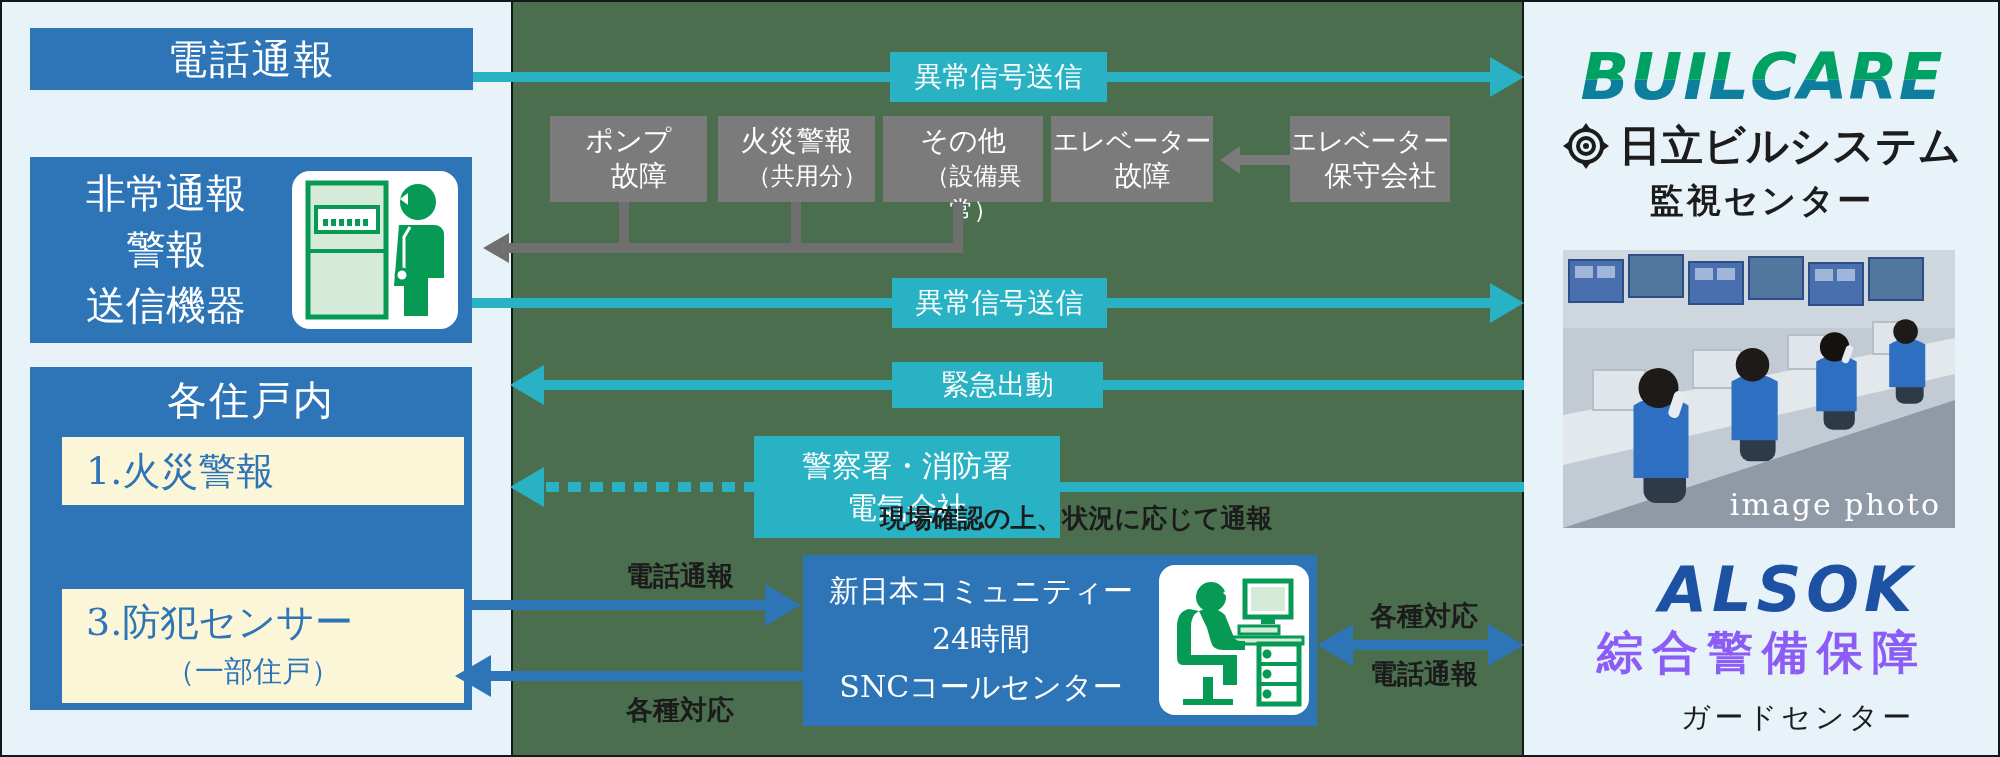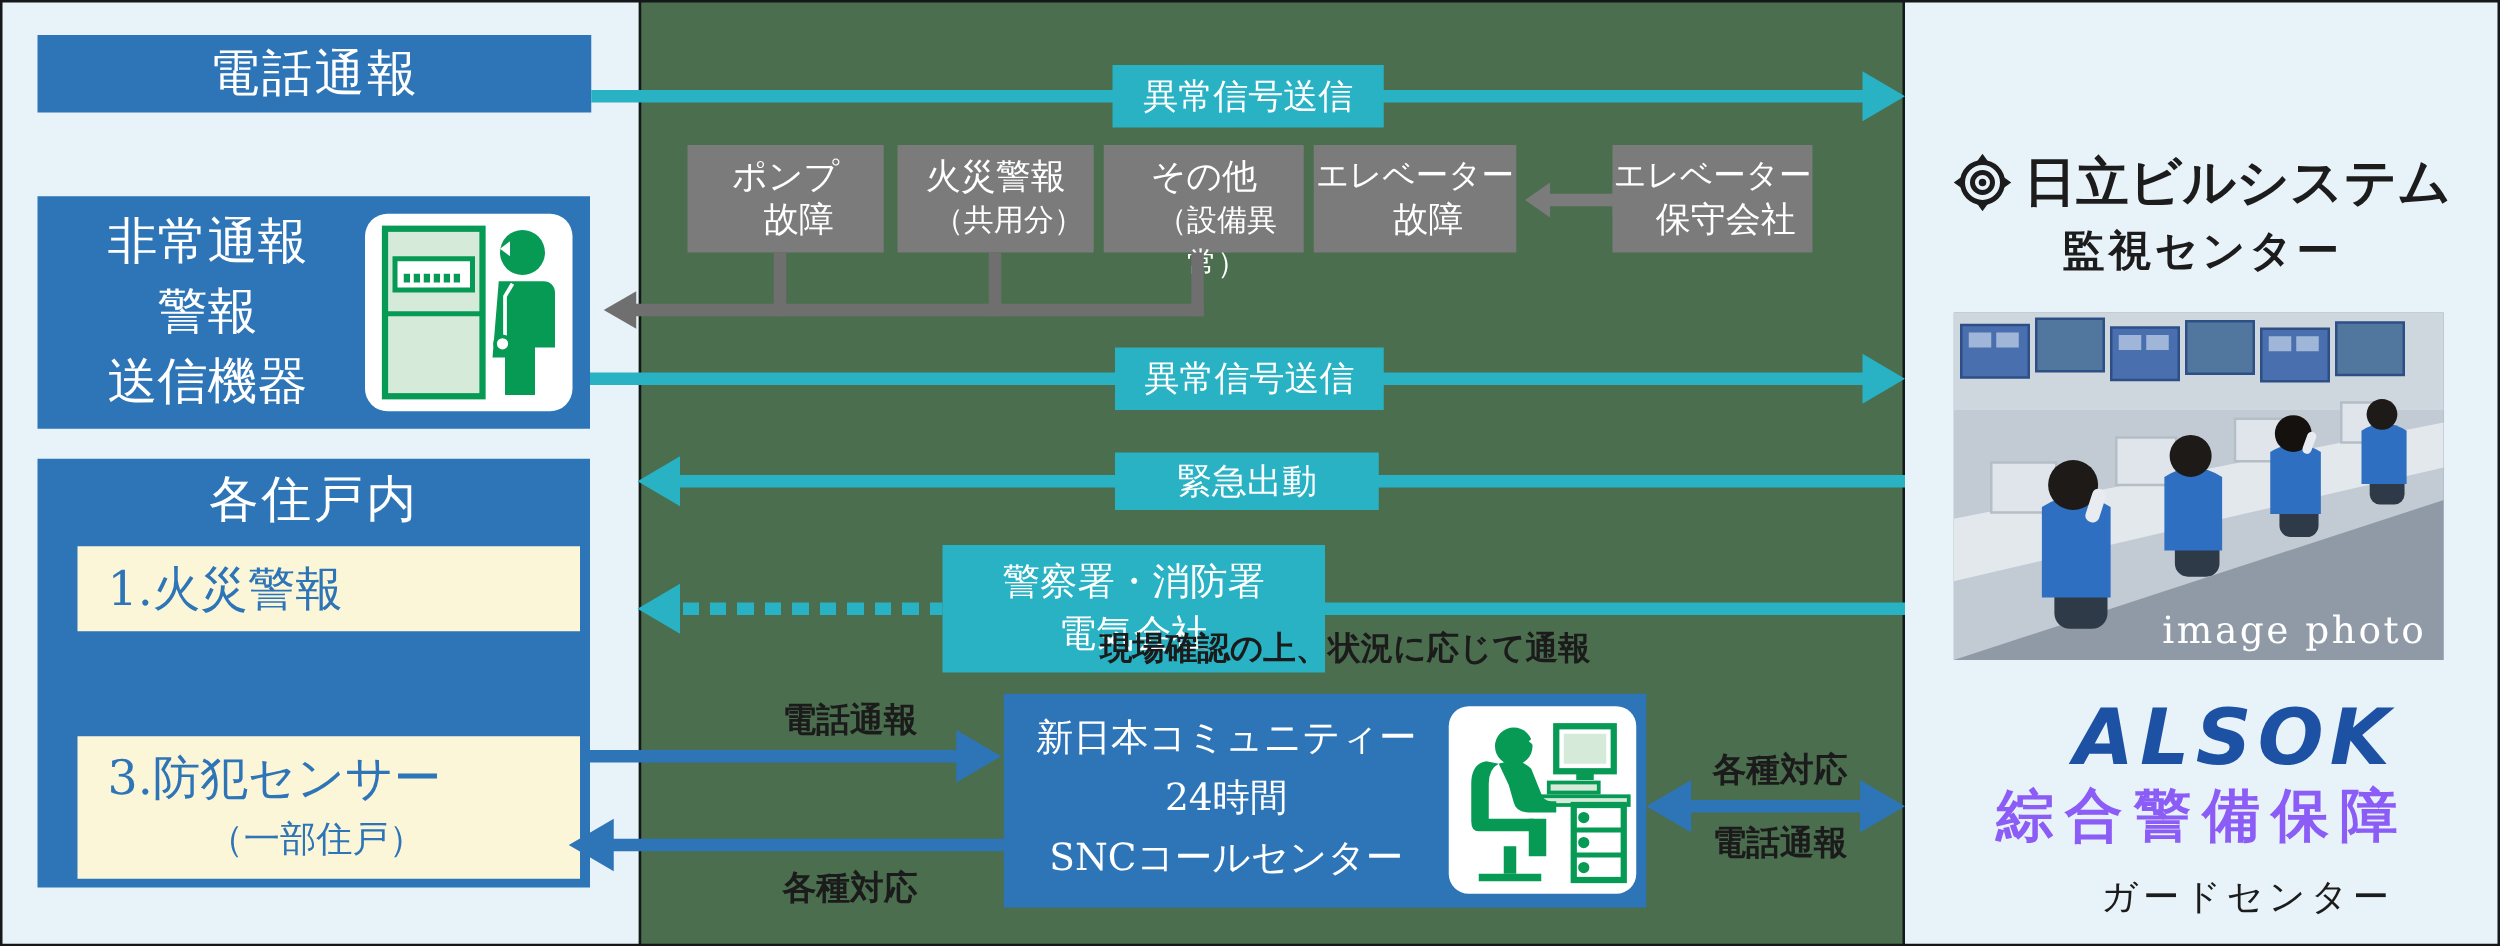--- a/index.html
+++ b/index.html
@@ -235,20 +235,24 @@
   <div class="abs blueline" style="left:488px;top:671px;width:315px;height:10px;"></div>
   <div class="abs ah ah-left-blue" style="left:455px;top:655px;"></div>
   <div class="abs blacknote" id="note-various">各種対応</div>
 
   <div class="abs blueline" style="left:1350px;top:640px;width:140px;height:10px;"></div>
   <div class="abs ah ah-left-blue" style="left:1317px;top:624px;"></div>
   <div class="abs ah ah-right-blue" style="left:1488px;top:624px;"></div>
   <div class="abs blacknote" id="note-alsok-various">各種対応</div>
   <div class="abs blacknote" id="note-alsok-phone">電話通報</div>
 
+  <div class="abs rp" id="builcare">
+    <div class="builcare-txt builcare-top">BUILCARE</div>
+    <div class="builcare-txt builcare-bot">BUILCARE</div>
+  </div>
 
   <div class="abs rp" id="hitachi-row">
     <svg width="46" height="46" viewBox="0 0 46 46">
       <circle cx="23" cy="23" r="16" fill="none" stroke="#1c1c1c" stroke-width="4"></circle>
       <circle cx="23" cy="23" r="8" fill="none" stroke="#1c1c1c" stroke-width="4"></circle>
       <circle cx="23" cy="23" r="3" fill="#1c1c1c"></circle>
       <g fill="#1c1c1c">
         <path d="M23 0 L28 7 L18 7 Z"></path>
         <path d="M23 46 L28 39 L18 39 Z"></path>
         <path d="M0 23 L7 18 L7 28 Z"></path>

